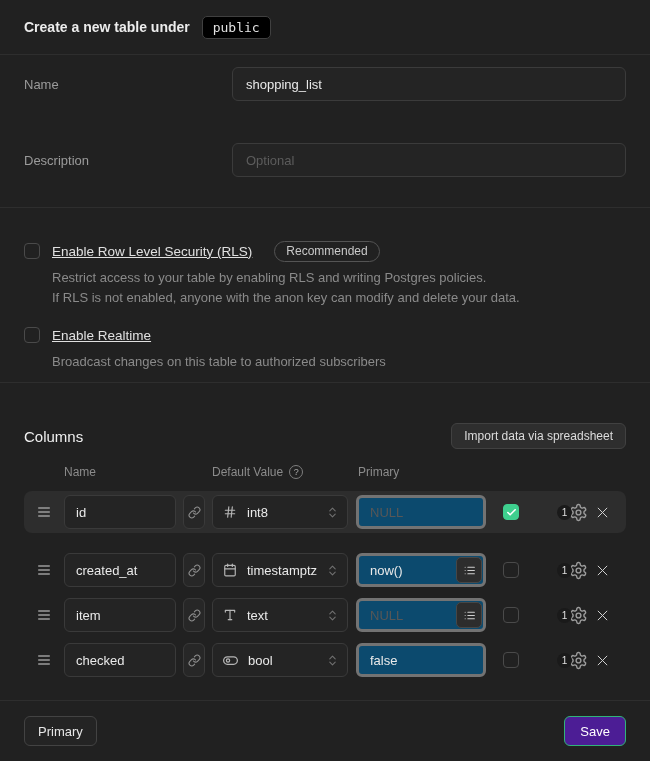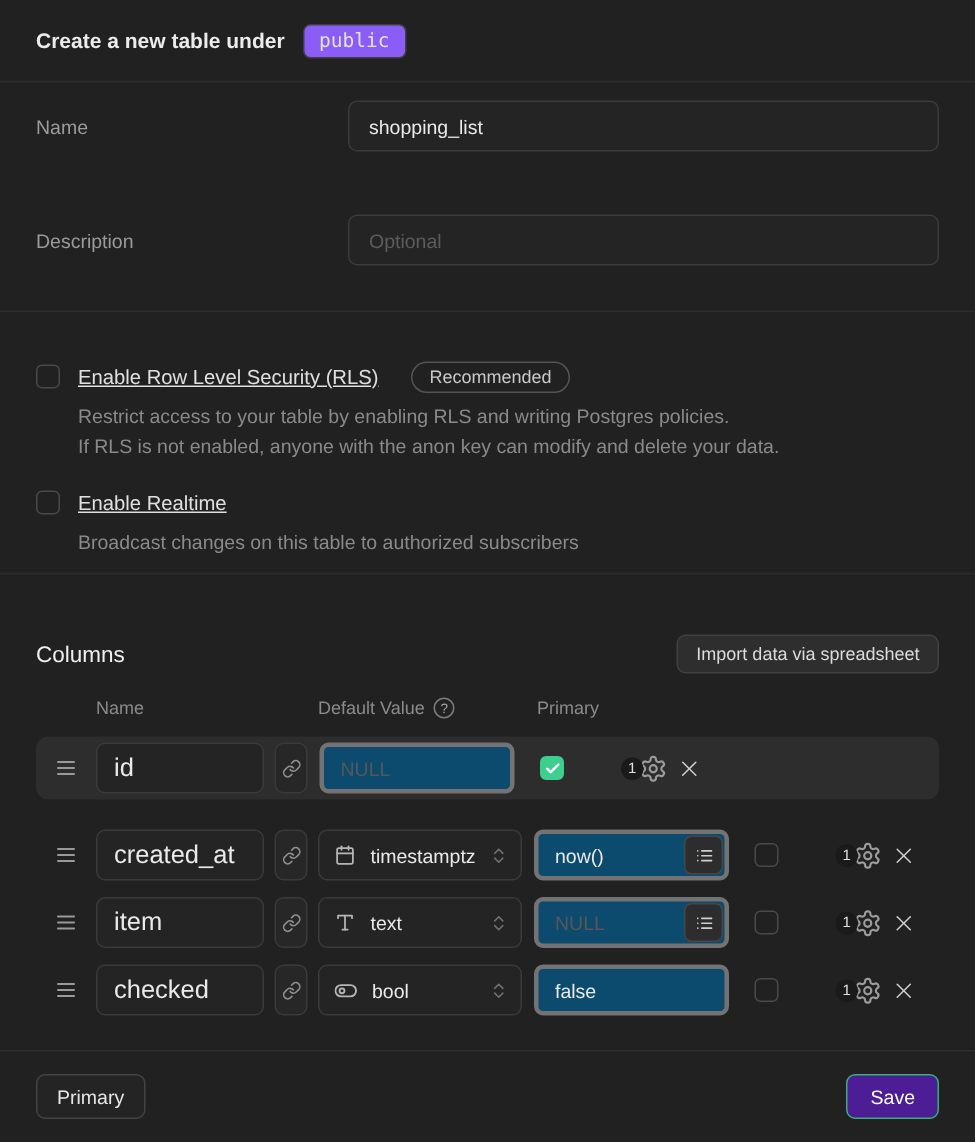--- a/index.html
+++ b/index.html
@@ -12,21 +12,21 @@
     font-size:13px;
   }
   .panel { width:650px; height:761px; display:flex; flex-direction:column; background:#212121; }
   .section { border-bottom:1px solid #2e2e2e; }
 
   
   .hdr { display:flex; align-items:center; gap:12px; padding:14px 24px; }
   .hdr-title { font-size:14px; font-weight:600; color:#ececec; line-height:26px; }
   .schema-badge {
     font-family:"DejaVu Sans Mono", monospace; font-size:13px; color:#e2e2e2;
-    background:#8b5cf6; border:1px solid #404040; border-radius:5px; padding:3px 10px;
+    background:#000000; border:1px solid #404040; border-radius:5px; padding:3px 10px;
   }
 
   
   .form-sec { padding:12px 24px 30px; }
   .form-row { display:flex; align-items:flex-start; }
   .form-row + .form-row { margin-top:42px; }
   .form-label { width:208px; padding-top:10px; font-size:13px; color:#9b9b9b; }
   .text-input {
     flex:1; height:34px; background:#242424; border:1px solid #3b3b3b; border-radius:6px;
     padding:0 13px; font-size:13px; color:#eaeaea; font-family:"Liberation Sans", sans-serif;
@@ -71,21 +71,21 @@
     font-size:9px; color:#a9a9a9; line-height:1;
   }
   .rows { margin-top:12px; }
   .col-row { display:flex; align-items:center; padding:4px 0; border-radius:8px; }
   .col-row.highlighted { background:rgba(255,255,255,0.055); margin-bottom:16px; }
   .col-row + .col-row { margin-top:3px; }
   .col-row.highlighted + .col-row { margin-top:0; }
   .drag { margin-left:12px; width:16px; display:flex; color:#9a9a9a; cursor:grab; }
   .name-input {
     margin-left:12px; width:112px; height:34px; background:#242424; border:1px solid #3a3a3a;
-    border-radius:6px; padding:0 11px; font-size:17px; color:#eaeaea; outline:none;
+    border-radius:6px; padding:0 11px; font-size:13px; color:#eaeaea; outline:none;
     font-family:"Liberation Sans", sans-serif;
   }
   .link-btn {
     margin-left:7px; width:22px; height:34px; background:#272727; border:1px solid #3a3a3a;
     border-radius:6px; display:flex; align-items:center; justify-content:center;
     color:#8f8f8f; cursor:pointer;
   }
   .type-select {
     margin-left:7px; width:136px; height:34px; background:#242424; border:1px solid #3a3a3a;
     border-radius:6px; display:flex; align-items:center; padding:0 8px 0 10px;
@@ -191,20 +191,38 @@
               <line x1="4" y1="12" x2="20" y2="12"></line>
               <line x1="4" y1="18" x2="20" y2="18"></line>
             </svg>
     </span>
     <input class="name-input" type="text" value="id" style="">
     <button class="link-btn">
       <span style="display:flex;">
         <svg width="13" height="13" viewBox="0 0 24 24" fill="none" stroke="currentColor" stroke-width="2" stroke-linecap="round" stroke-linejoin="round">
                 <path d="M10 13a5 5 0 0 0 7.54.54l3-3a5 5 0 0 0-7.07-7.07l-1.72 1.71"></path>
                 <path d="M14 11a5 5 0 0 0-7.54-.54l-3 3a5 5 0 0 0 7.07 7.07l1.71-1.71"></path>
+              </svg>
+      </span>
+    </button>
+    <button class="type-select">
+      <span class="ticon hash-icon">
+        <svg width="14" height="14" viewBox="0 0 24 24" fill="none" stroke="currentColor" stroke-width="2" stroke-linecap="round">
+                <line x1="4" y1="9" x2="20" y2="9"></line>
+                <line x1="4" y1="15" x2="20" y2="15"></line>
+                <line x1="10" y1="3" x2="8" y2="21"></line>
+                <line x1="16" y1="3" x2="14" y2="21"></line>
+              </svg>
+      </span>
+
+      <span class="tlabel">int8</span>
+      <span class="chev">
+        <svg width="13" height="13" viewBox="0 0 24 24" fill="none" stroke="currentColor" stroke-width="2" stroke-linecap="round" stroke-linejoin="round">
+                <path d="m7 15 5 5 5-5"></path>
+                <path d="m7 9 5-5 5 5"></path>
               </svg>
       </span>
     </button>
     <span class="default-wrap">
       <input class="default-input" type="text" placeholder="NULL" style="">
       
     </span>
     <span class="checkbox pcheck checked">
       <svg width="11" height="11" viewBox="0 0 24 24" fill="none" stroke="#fff" stroke-width="3.5" stroke-linecap="round" stroke-linejoin="round">
               <polyline points="20 6 9 17 4 12"></polyline>

